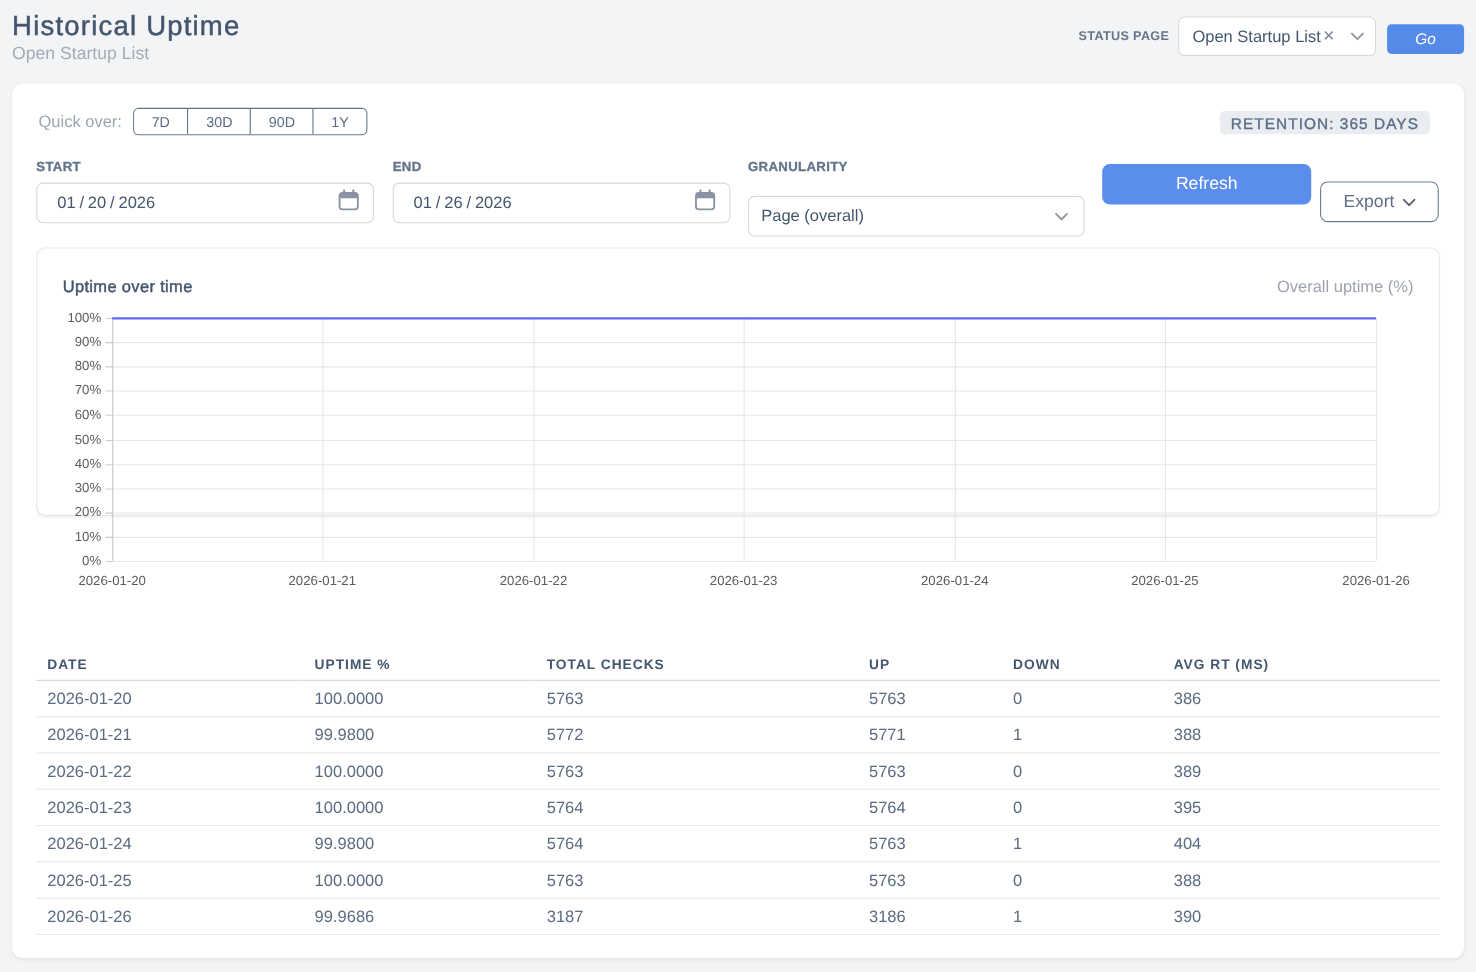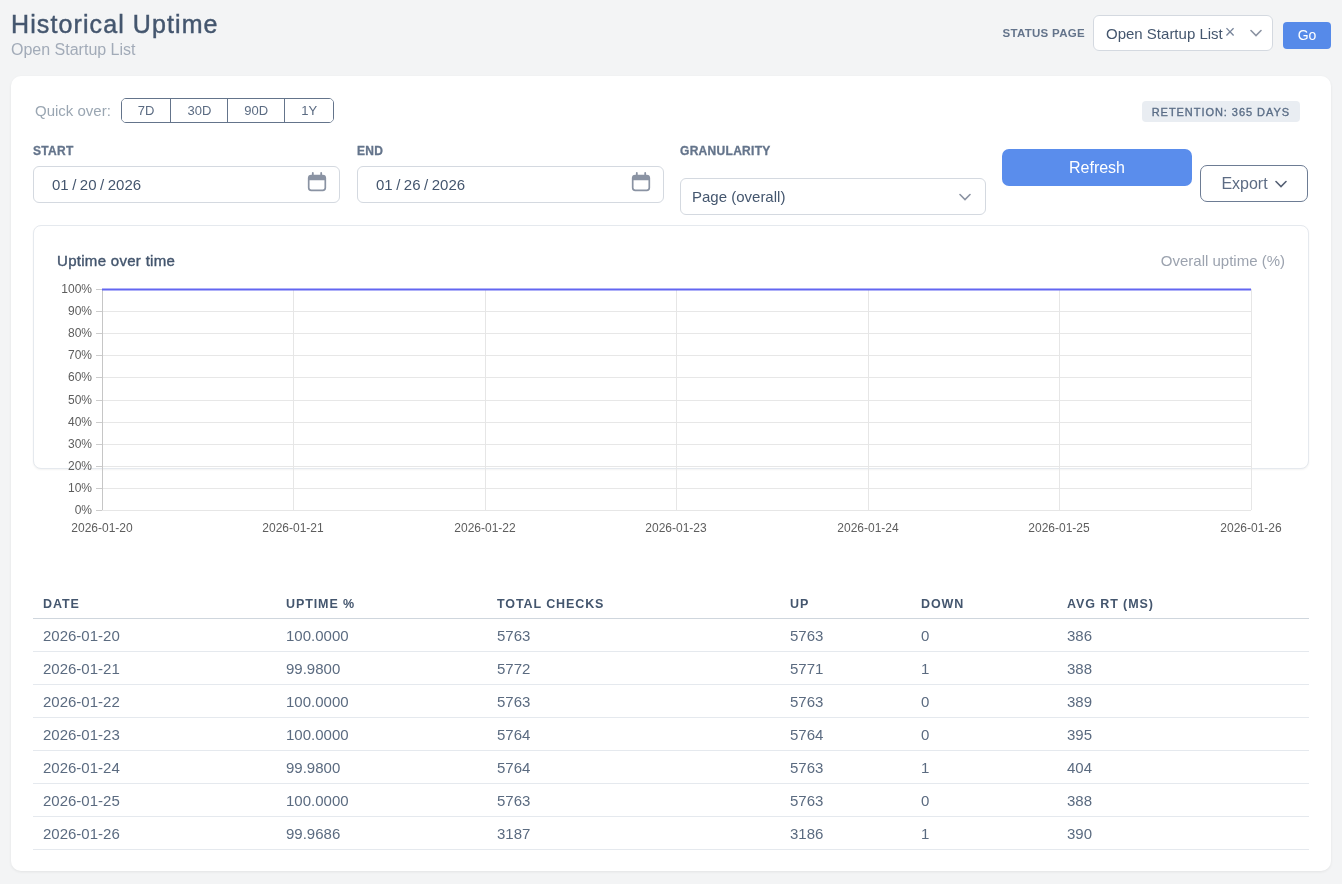--- a/index.html
+++ b/index.html
@@ -15,34 +15,34 @@
   .hdr { position:absolute; left:11px; top:10px; }
   .hdr h1 { font-size:25px; font-weight:500; color:#44566e; letter-spacing:1.1px; -webkit-text-stroke:0.45px #44566e; }
   .hdr .sub { font-size:16px; color:#a2abb8; margin-top:2px; }
   .hdr-right { position:absolute; top:15px; right:11px; display:flex; align-items:center; }
   .sp-label { font-size:11.5px; font-weight:600; color:#64748b; letter-spacing:0.3px; margin-right:8px; }
   .sp-select { width:180px; height:36px; background:#fff; border:1px solid #d4d9e0; border-radius:6px;
     display:flex; align-items:center; padding:0 10px 0 12px; margin-right:10px; }
   .sp-select .txt { font-size:15px; color:#44566e; }
   .sp-select .x { font-size:18px; color:#77849a; margin-left:2px; margin-top:-1px; }
   .sp-select svg { margin-left:auto; }
-  .go-btn { width:48px; height:27px; background:#568ae9; border-radius:4px; color:#fff; font-size:14px;
-    display:flex; align-items:center; justify-content:center; margin-top:4px; }
+  .go-btn { width:70px; height:27px; background:#568ae9; border-radius:4px; color:#fff; font-size:14px;
+    display:flex; align-items:center; justify-content:center; margin-top:4px;font-style:italic; }
 
   .card { position:absolute; left:11px; top:76px; width:1320px; height:795px; background:#fff;
     border-radius:10px; box-shadow:0 1px 3px rgba(0,0,0,0.07); }
 
   .qr-row { position:absolute; left:35px; top:98px; display:flex; align-items:center; }
   .qr-label { font-size:15px; color:#9aa6b2; margin-right:10px; }
   .seg { display:flex; border:1px solid #64748b; border-radius:5px; overflow:hidden; height:25px; }
   .seg button { background:#fff; border:none; border-left:1px solid #64748b; color:#5b6b82; font-size:13px;
     padding:0 16px; font-family:inherit; height:100%; }
   .seg button:first-child { border-left:none; }
   .badge { position:absolute; right:42px; top:101px; background:#e9edf2; border-radius:4px; height:21px;
-    padding:0 10px; display:flex; align-items:center; font-size:11px; font-weight:400; color:#5b6e87; letter-spacing:0.95px; -webkit-text-stroke:0.35px #5b6e87; }
+    padding:0 10px; display:flex; align-items:center; font-size:14px; font-weight:400; color:#5b6e87; letter-spacing:0.95px; -webkit-text-stroke:0.35px #5b6e87; }
 
   .fields { position:absolute; left:33px; top:144px; width:1276px; }
   .flabel { font-size:12px; font-weight:700; color:#64748b; letter-spacing:0.3px; margin-bottom:8px; -webkit-text-stroke:0.3px #64748b; }
   .fcol-start { position:absolute; left:0; top:0; width:307px; }
   .fcol-end { position:absolute; left:324px; top:0; width:307px; }
   .fcol-gran { position:absolute; left:647px; top:0; width:306px; }
   .fcol-refresh { position:absolute; left:969px; top:5px; width:179px; }
   .fcol-export { position:absolute; left:1167px; top:21px; width:108px; }
   input[type=date] { width:100%; height:37px; border:1px solid #d4d9e0; border-radius:6px; background:#fff;
     font-family:"Liberation Sans", sans-serif; font-size:15px; color:#44566e; padding:0 10px 0 17px; }

